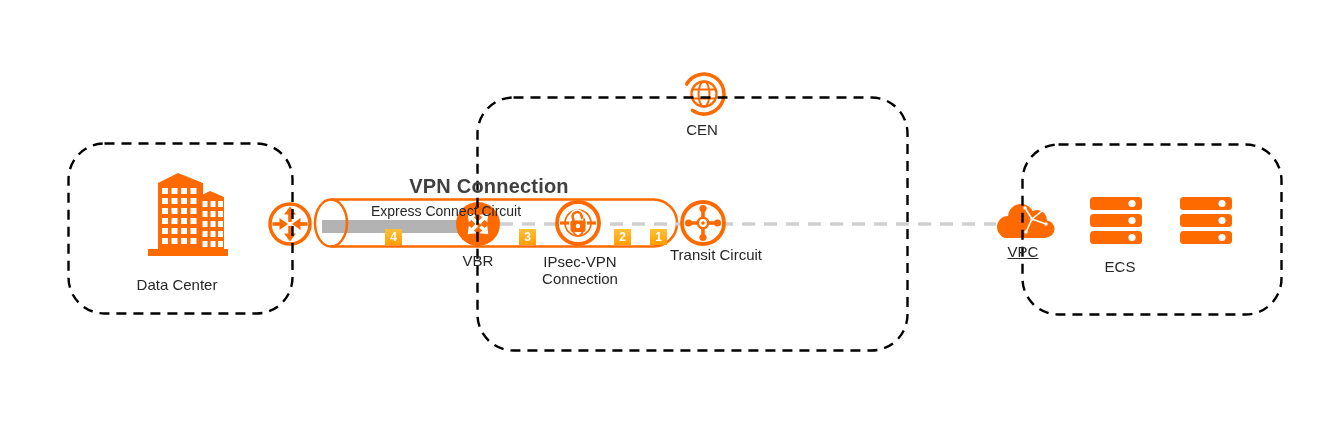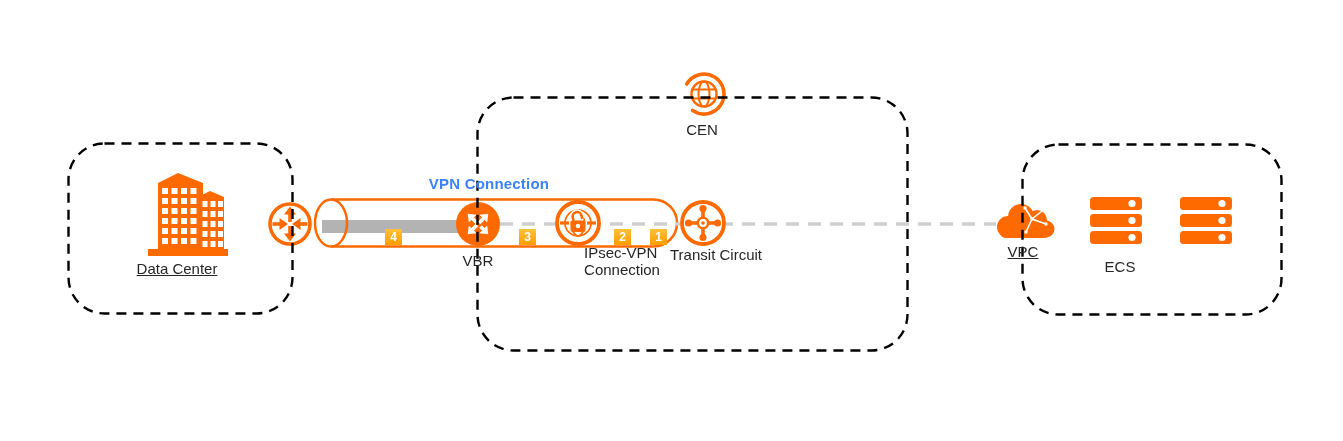--- a/index.html
+++ b/index.html
@@ -3,27 +3,27 @@
 <meta charset="utf-8">
 <style>
   html,body{margin:0;padding:0;background:#fff;}
   #canvas{
     position:relative;width:1343px;height:441px;background:#fff;overflow:hidden;
     font-family:"Liberation Sans","DejaVu Sans",sans-serif;
   }
   #shapes{position:absolute;left:0;top:0;z-index:1;}
   .lbl{
     position:absolute;z-index:2;color:#262626;font-size:15px;line-height:17px;
-    white-space:nowrap;transform:translateX(-50%);text-align:left;
+    white-space:nowrap;transform:translateX(-50%);text-align:center;
   }
   .lbl.left-align{transform:none;text-align:left;}
   .lbl.small{font-size:14px;}
   .title{
     position:absolute;z-index:2;transform:translateX(-50%);white-space:nowrap;
-    color:#3b82f6;font-size:15px;font-weight:bold;letter-spacing:.2px;
+    color:#404040;font-size:20px;font-weight:bold;letter-spacing:.2px;
   }
   .badge{
     position:absolute;z-index:2;width:17px;height:16px;
     background:linear-gradient(180deg,#FFC03A,#FF9E00);
     color:#fff;font-size:12px;font-weight:bold;text-align:center;line-height:16px;
   }
   
   .of{fill:#FF6A00;}
   .wf{fill:#fff;}
   .os{stroke:#FF6A00;fill:none;}
@@ -202,27 +202,28 @@
       </g>
     </g>
 
     <rect x="68.5" y="143.5" width="224" height="170" rx="36" fill="none" stroke="#000" stroke-width="2.4" stroke-dasharray="10 7"></rect>
     <rect x="477.5" y="97.5" width="430" height="253" rx="36" fill="none" stroke="#000" stroke-width="2.4" stroke-dasharray="10 7"></rect>
     <rect x="1022.5" y="144.5" width="259" height="170" rx="36" fill="none" stroke="#000" stroke-width="2.4" stroke-dasharray="10 7"></rect>
   </svg>
 
   <div class="title" style="left:489px;top:175px;">VPN Connection</div>
 
-
-  <div class="lbl" style="left:177px;top:260px;text-decoration:underline;">Data Center</div>
+  <div class="lbl small" style="left:446px;top:203px;">Express Connect Circuit</div>
+
+  <div class="lbl" style="left:177px;top:276px;">Data Center</div>
 
 
   <div class="lbl" style="left:478px;top:252px;">VBR</div>
 
-  <div class="lbl" style="left:580px;top:244px;margin-left:42px;">
+  <div class="lbl" style="left:580px;top:253px;">
     <div>IPsec-VPN</div>
     <div>Connection</div>
   </div>
 
   <div class="lbl" style="left:716px;top:246px;">Transit Circuit</div>
 
   <div class="lbl" style="left:702px;top:121px;">CEN</div>
 
   <div class="lbl" style="left:1023px;top:243px;text-decoration:underline;">VPC</div>
 

